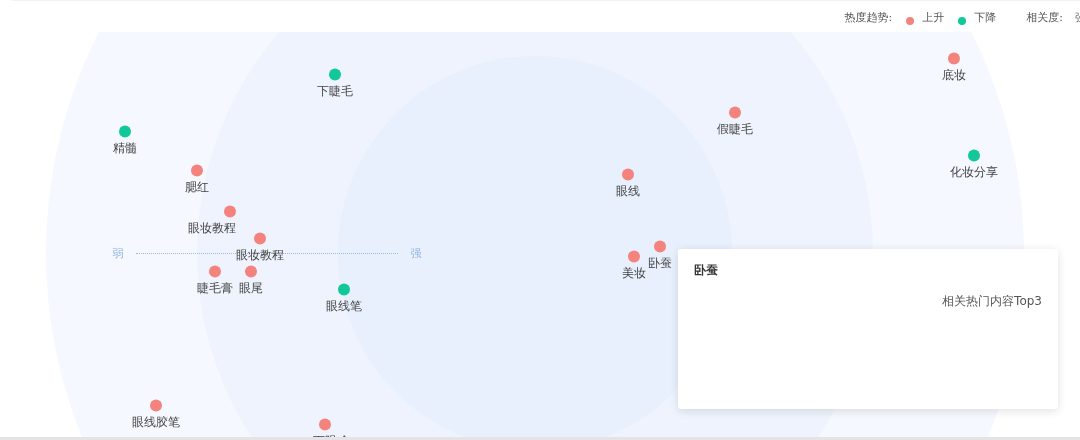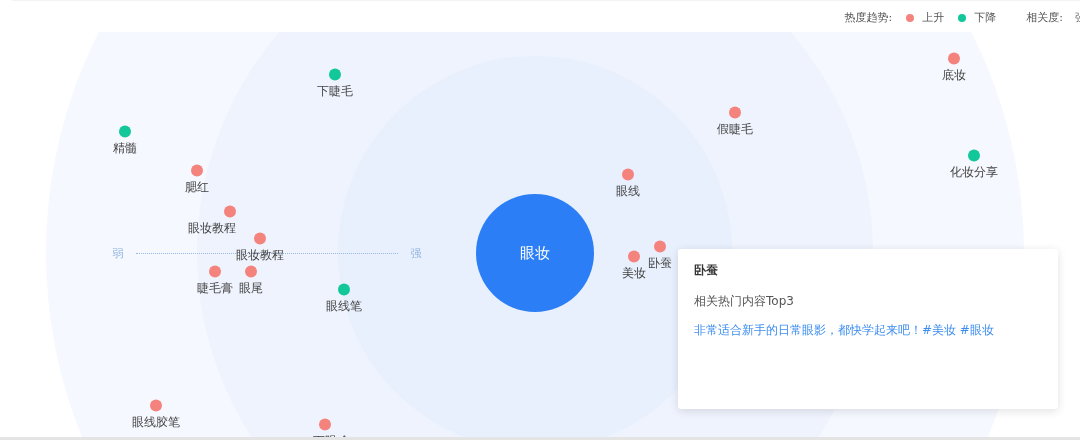--- a/index.html
+++ b/index.html
@@ -1,42 +1,42 @@
 <!DOCTYPE html>
 <html><head>
 <meta charset="utf-8">
 <style>
   * { box-sizing: border-box; margin: 0; padding: 0; }
   html, body { width: 1080px; height: 440px; overflow: hidden; background: #ffffff; }
   body { font-family: "DejaVu Sans", "Liberation Sans", sans-serif; position: relative; color: #333; }
 
   .topbar { position: absolute; left: 12px; top: 0; width: 1080px; height: 20px; background: #ffffff; z-index: 5; border-top: 1px solid #f3f3f3; }
   .legend { position: absolute; right: 6px; top: 9px; display: flex; align-items: center; font-size: 11px; color: #555; white-space: nowrap; }
-  .legend .lg-item { display: flex; align-items: center; margin-left: 14px; }
+  .legend .lg-item { display: flex; align-items: flex-end; margin-left: 14px; }
   .legend .dot { width: 8px; height: 8px; border-radius: 50%; display: inline-block; margin-right: 8px; }
   .legend .gap { width: 30px; }
 
   .chart { position: absolute; left: 0; top: 32px; width: 1080px; height: 405px; overflow: hidden; background: #ffffff; }
   .ring { position: absolute; border-radius: 50%; }
   .ring.r3 { background: #f5f8fe; }
   .ring.r2 { background: #eef3fd; }
   .ring.r1 { background: #e8f0fd; }
 
   .center-node { position: absolute; width: 118px; height: 118px; border-radius: 50%; background: #2b7ef6; color: #fff; display: flex; align-items: center; justify-content: center; font-size: 15px; z-index: 2; cursor: pointer; }
 
   .axis-line { position: absolute; border-top: 1px dotted #9bb9e6; height: 0; z-index: 1; }
   .axis-label { position: absolute; font-size: 11px; color: #8fb0e0; z-index: 1; transform: translate(-50%, -50%); }
 
   .node { position: absolute; transform: translate(-50%, -50%); display: flex; flex-direction: column; align-items: center; z-index: 3; cursor: pointer; }
   .node .ndot { width: 12px; height: 12px; border-radius: 50%; }
   .node .nlabel { font-size: 12px; color: #444; margin-top: 2px; white-space: nowrap; }
 
   .tooltip { position: absolute; left: 678px; top: 249px; width: 380px; height: 160px; background: #ffffff; border-radius: 3px; box-shadow: 0 2px 10px rgba(0,0,0,0.12); z-index: 10; padding: 13px 16px; }
   .tooltip .tt-title { font-size: 12px; font-weight: bold; color: #333; margin-bottom: 14px; }
-  .tooltip .tt-sub { font-size: 12px; color: #555; margin-bottom: 12px; }
+  .tooltip .tt-sub { font-size: 12px; color: #555; margin-bottom: 12px; text-align: right; }
   .tooltip .tt-link { font-size: 12px; color: #3d8ef0; margin-bottom: 12px; white-space: nowrap; overflow: hidden; text-overflow: ellipsis; cursor: pointer; }
 
   .bottom-line { position: absolute; left: 0; top: 437px; width: 1080px; height: 3px; background: #e4e4e4; }
 </style>
 </head>
 <body>
 
 <div class="topbar">
   <div class="legend">
     <span>热度趋势:</span>
@@ -57,21 +57,20 @@
 <div class="chart">
 
   <div class="ring r3" style="left:46px; top:-268px; width:978px; height:978px;"></div>
   <div class="ring r2" style="left:197px; top:-117px; width:676px; height:676px;"></div>
   <div class="ring r1" style="left:338px; top:24px; width:394px; height:394px;"></div>
 
   <div class="axis-line" style="left:136px; top:221px; width:262px;"></div>
   <div class="axis-label" style="left:118px; top:221px;">弱</div>
   <div class="axis-label" style="left:416px; top:221px;">强</div>
 
-  <div class="center-node" style="left:476px; top:162px;">眼妆</div>
 
   <div id="nodes">
       <div class="node" style="left: 335px; top: 52px;">
         <span class="ndot" style="background: rgb(18, 200, 154);"></span>
         <span class="nlabel">下睫毛</span>
       </div>
       <div class="node" style="left: 125px; top: 109px;">
         <span class="ndot" style="background: rgb(18, 200, 154);"></span>
         <span class="nlabel">精髓</span>
       </div>
@@ -134,16 +133,15 @@
       <div class="node" style="left: 995px; top: 238px;">
         <span class="ndot" style="background: rgb(18, 200, 154);"></span>
         <span class="nlabel"></span>
       </div>
     </div>
 </div>
 
 <div class="tooltip">
   <div class="tt-title">卧蚕</div>
   <div class="tt-sub">相关热门内容Top3</div>
-  <div class="tt-link">非常适合新手的日常眼影，都快学起来吧！#美妆 #眼妆</div>
 </div>
 
 <div class="bottom-line"></div>
 
 </body></html>

